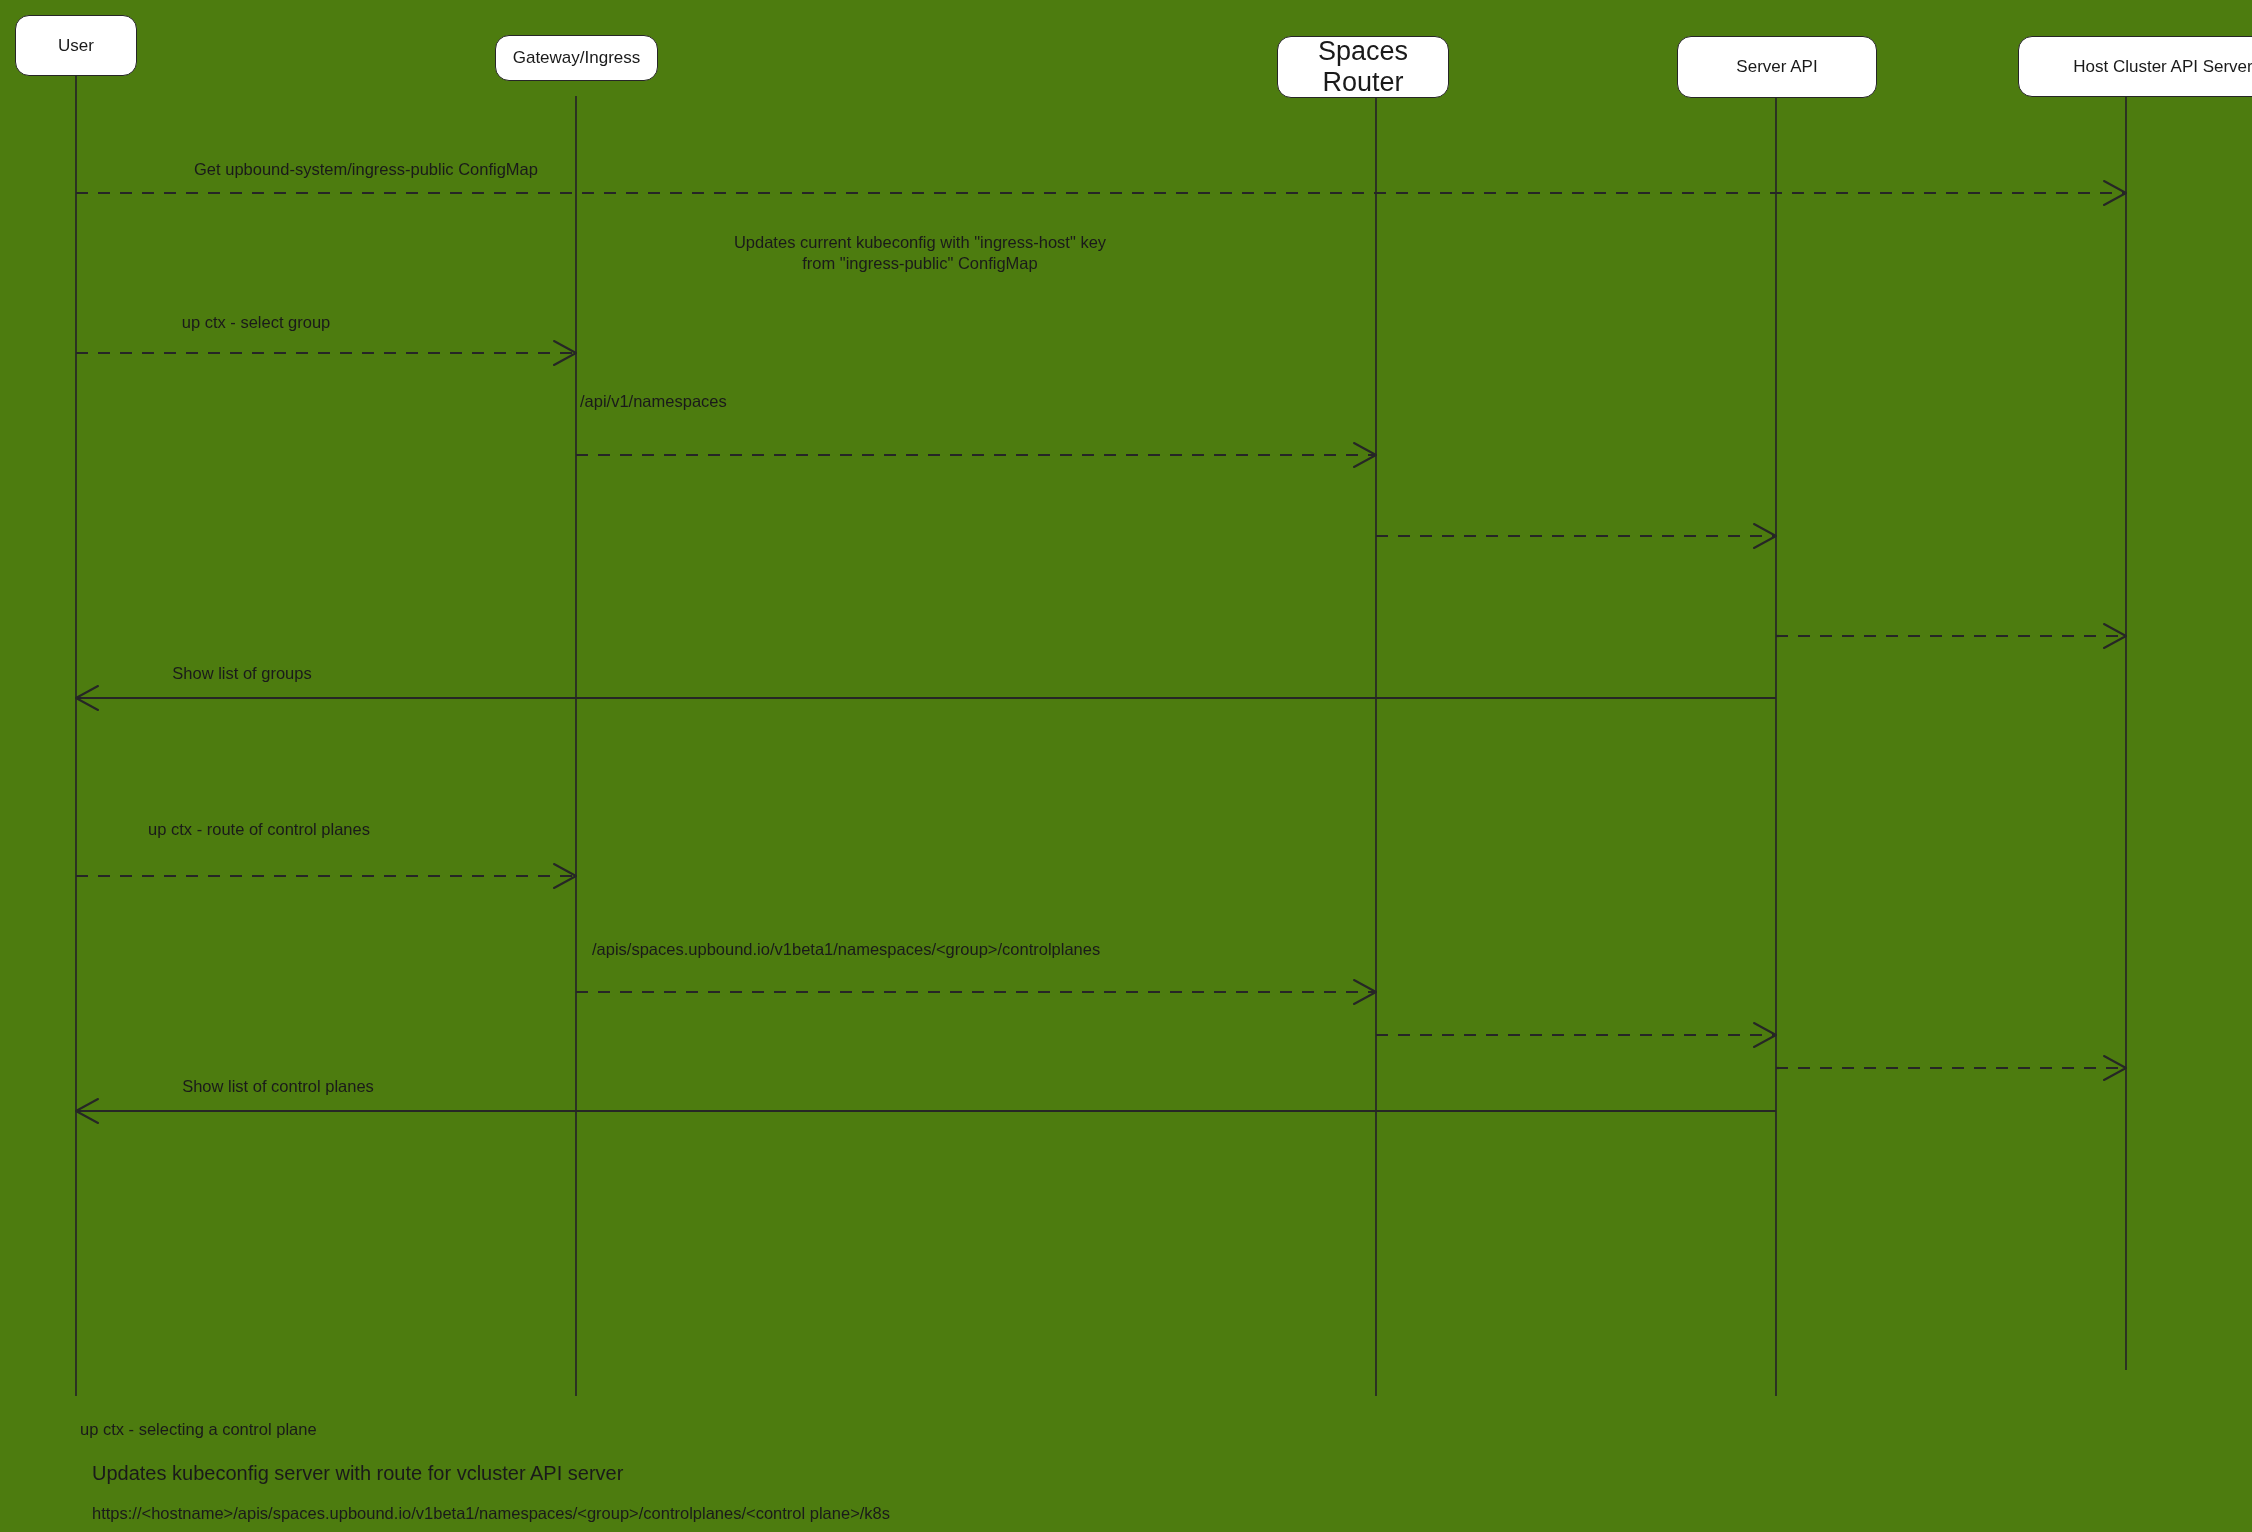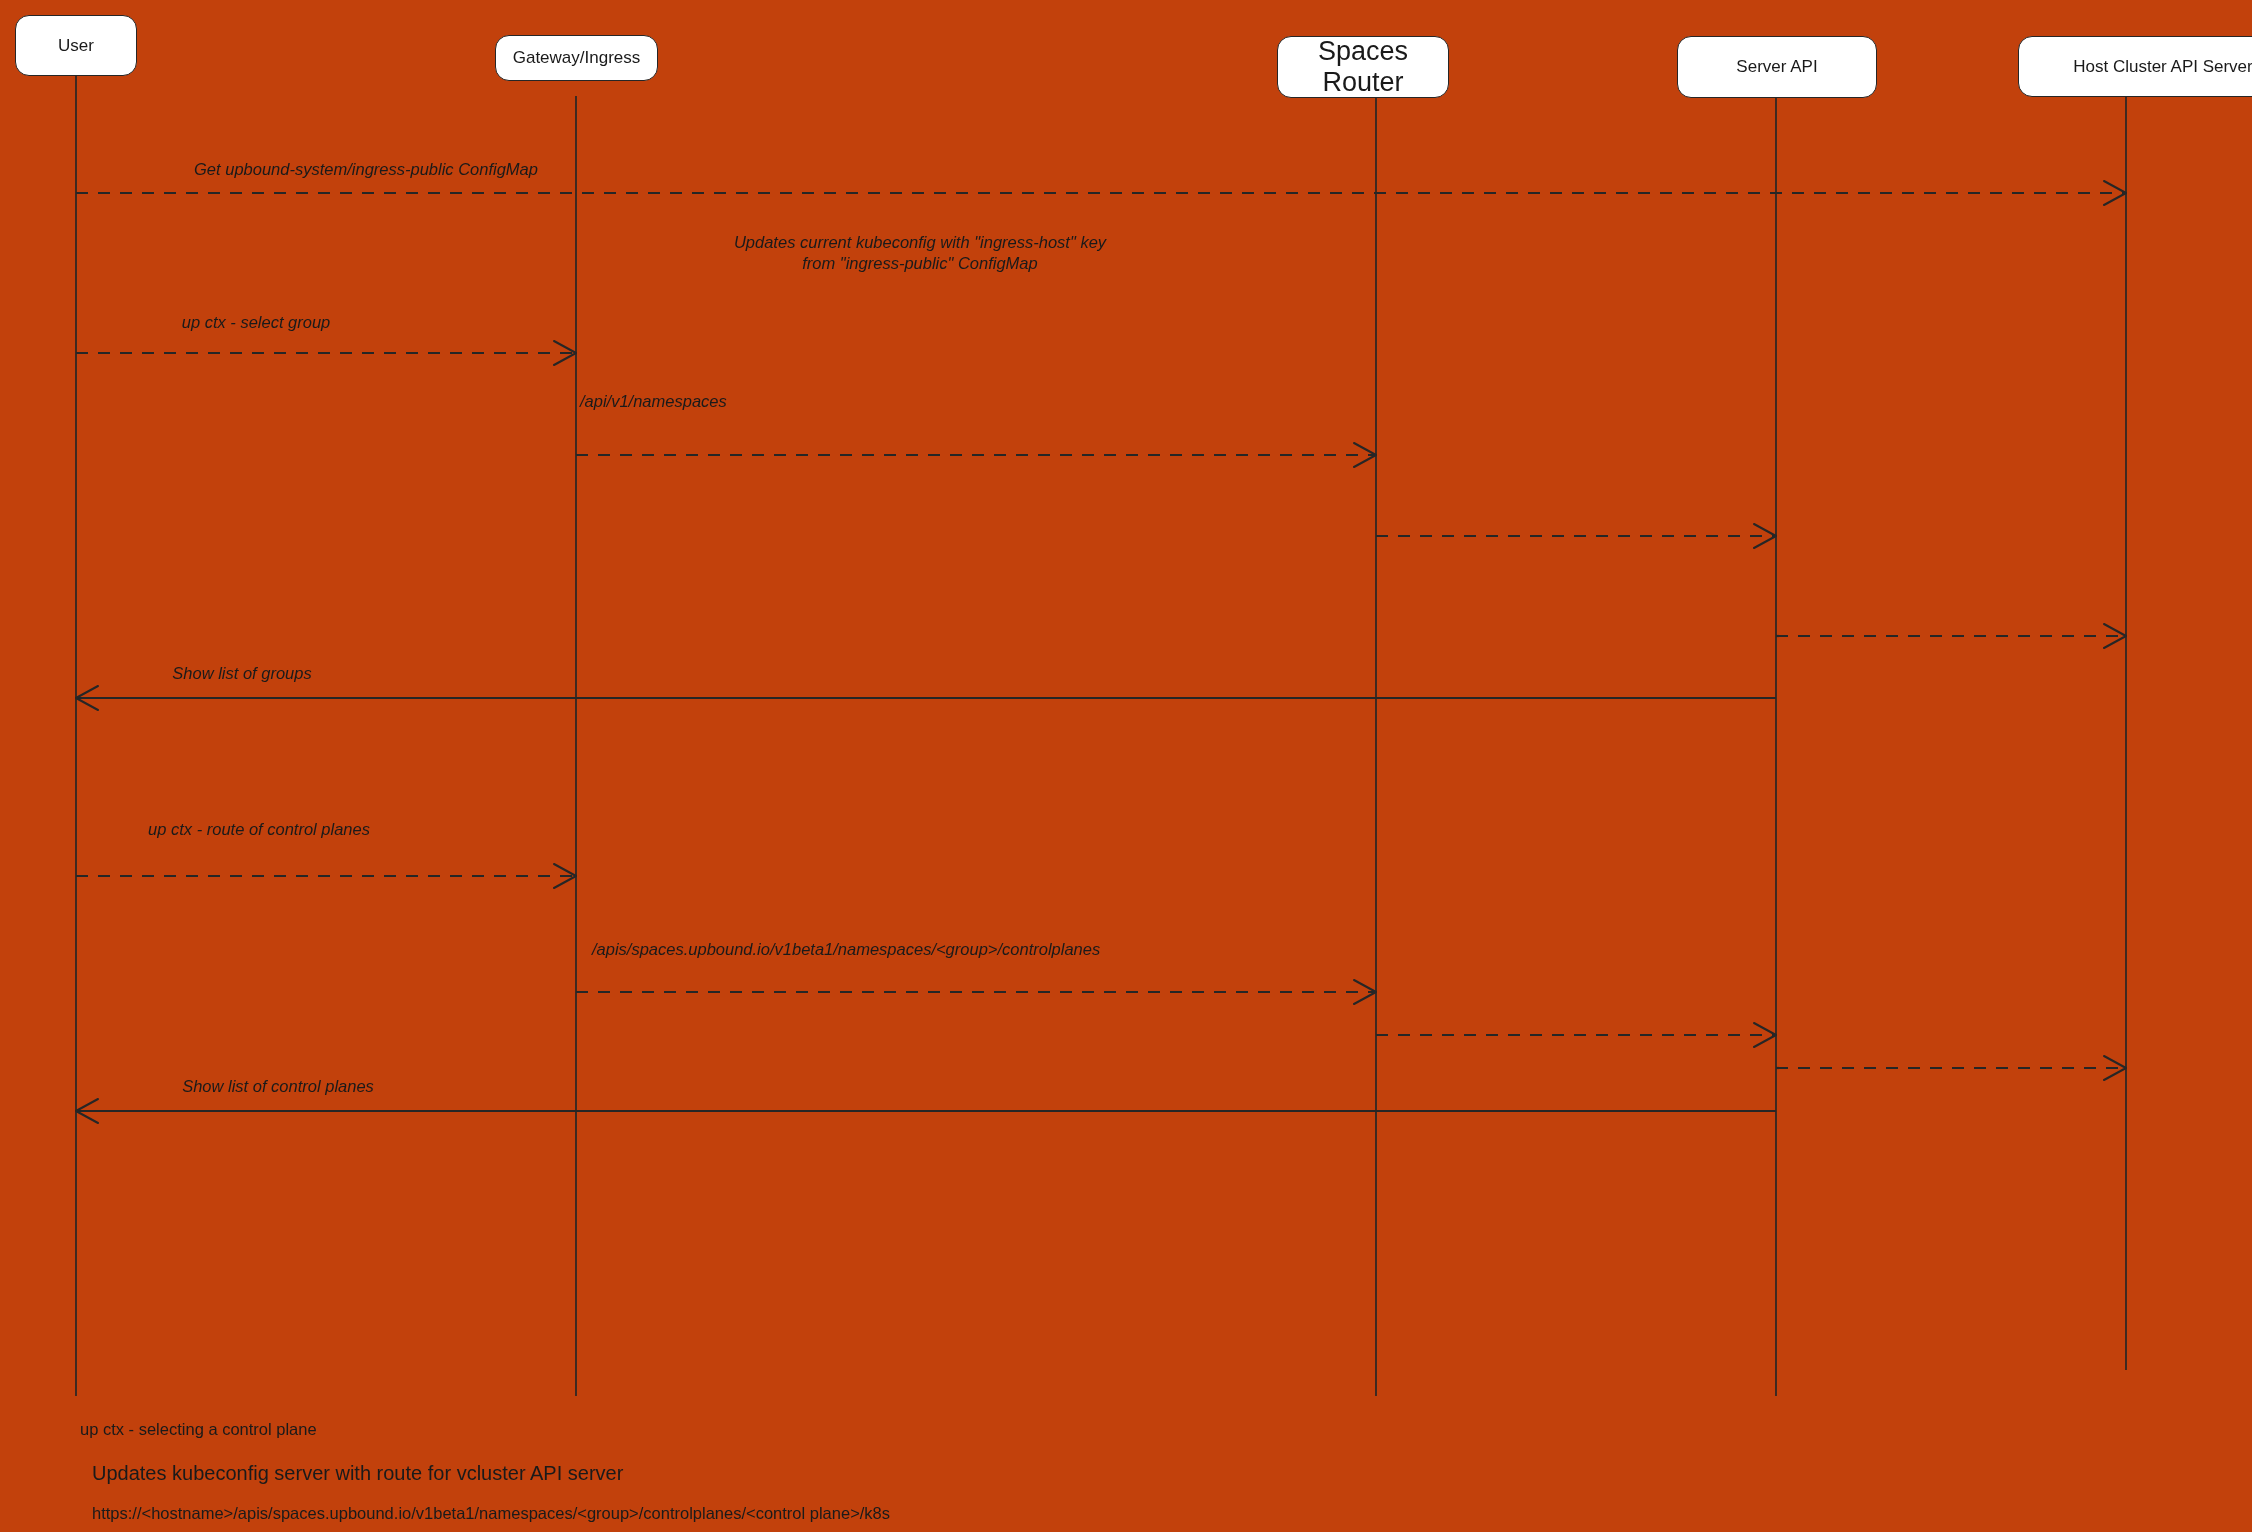--- a/index.html
+++ b/index.html
@@ -1,22 +1,22 @@
 <!DOCTYPE html>
 <html><head>
 <meta charset="utf-8">
 <style>
   html,body{margin:0;padding:0;background:#ffffff;}
   body{font-family:"Liberation Sans","DejaVu Sans",sans-serif;color:#1a1a1a;}
-  #canvas{position:relative;width:2252px;height:1532px;background:#c2410c;overflow:hidden;}
+  #canvas{position:relative;width:2252px;height:1532px;background:#4d7c0f;overflow:hidden;}
   svg.layer{position:absolute;left:0;top:0;width:2252px;height:1532px;}
   .pbox{position:absolute;box-sizing:border-box;border:1.6px solid #262626;border-radius:14px;background:#fff;
         display:flex;align-items:center;justify-content:center;text-align:center;line-height:1.15;}
   .pbox .plabel{display:block;padding:0 8px;}
-  .msg{position:absolute;white-space:pre;line-height:1.28;color:#1a1a1a;font-style:italic;}
+  .msg{position:absolute;white-space:pre;line-height:1.28;color:#1a1a1a;}
   .msg.c{transform:translateX(-50%);text-align:center;}
   .msg.l{text-align:left;}
   .footnote{position:absolute;white-space:pre;color:#1a1a1a;}
 </style>
 </head>
 <body>
 
 <div id="canvas">
   <svg class="layer" id="lines-layer" xmlns="http://www.w3.org/2000/svg">
       <line x1="76" x2="76" y1="76" y2="1396" stroke="#262626" stroke-width="1.7"></line>

